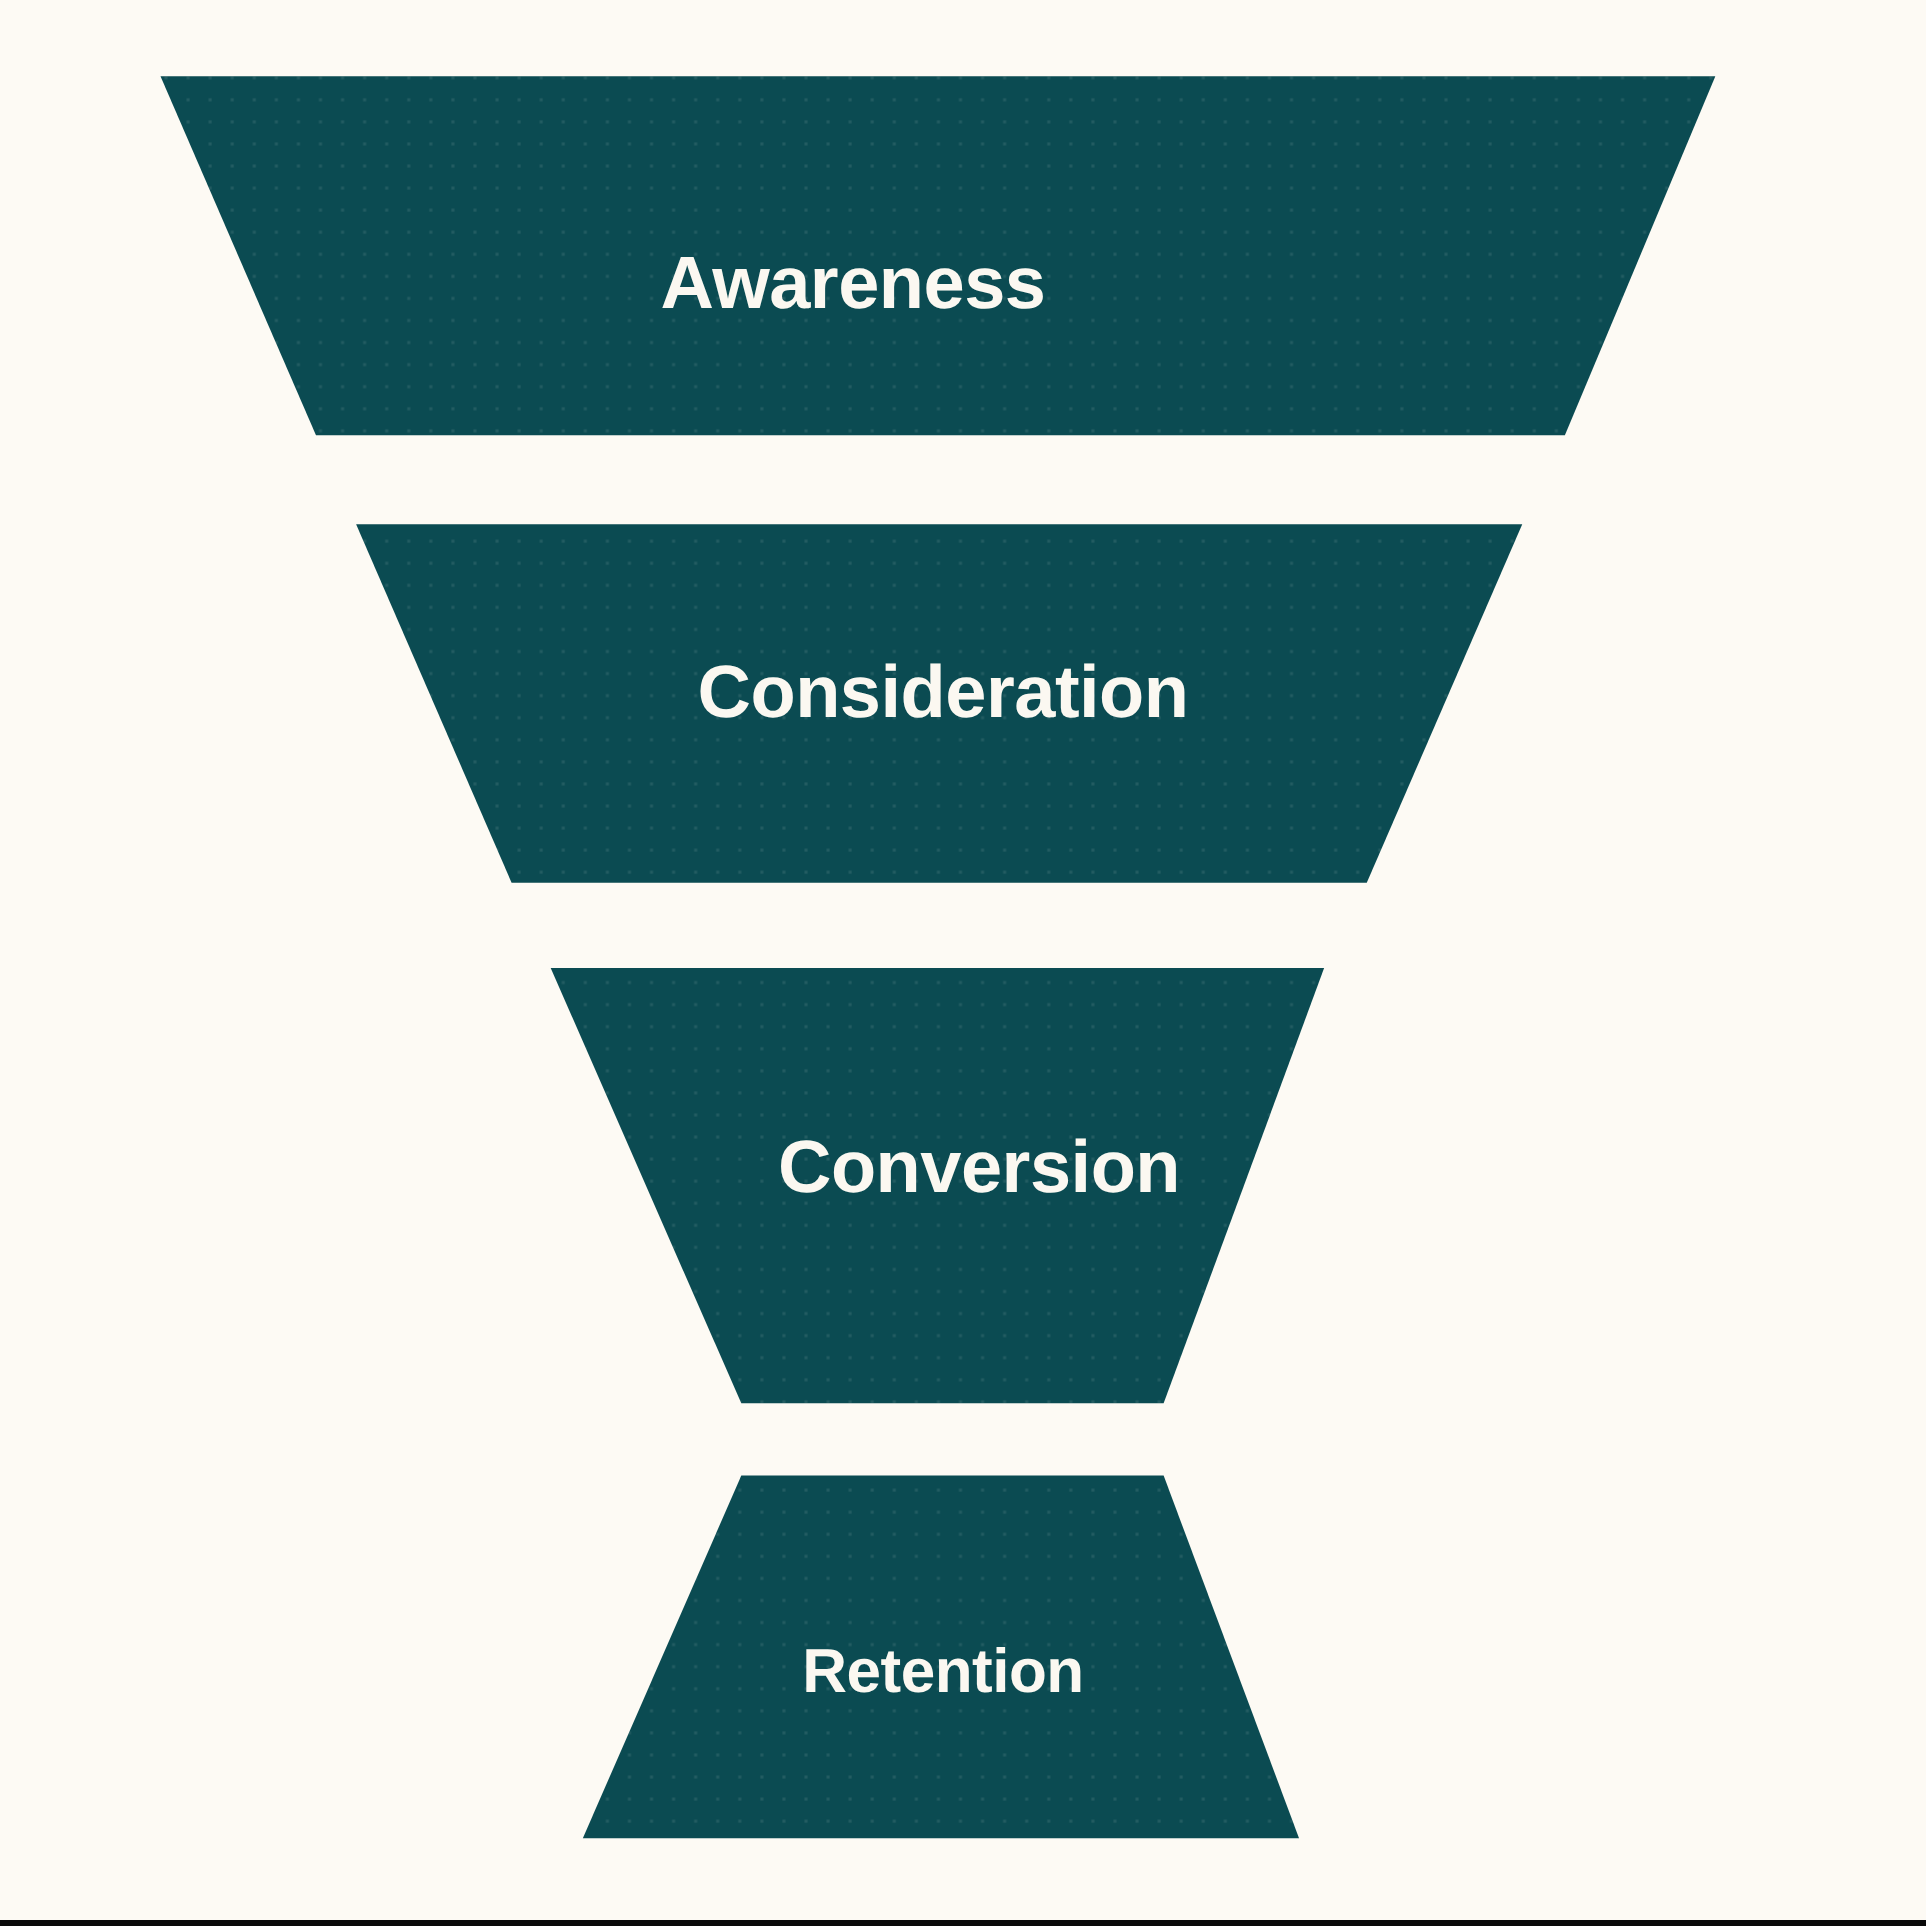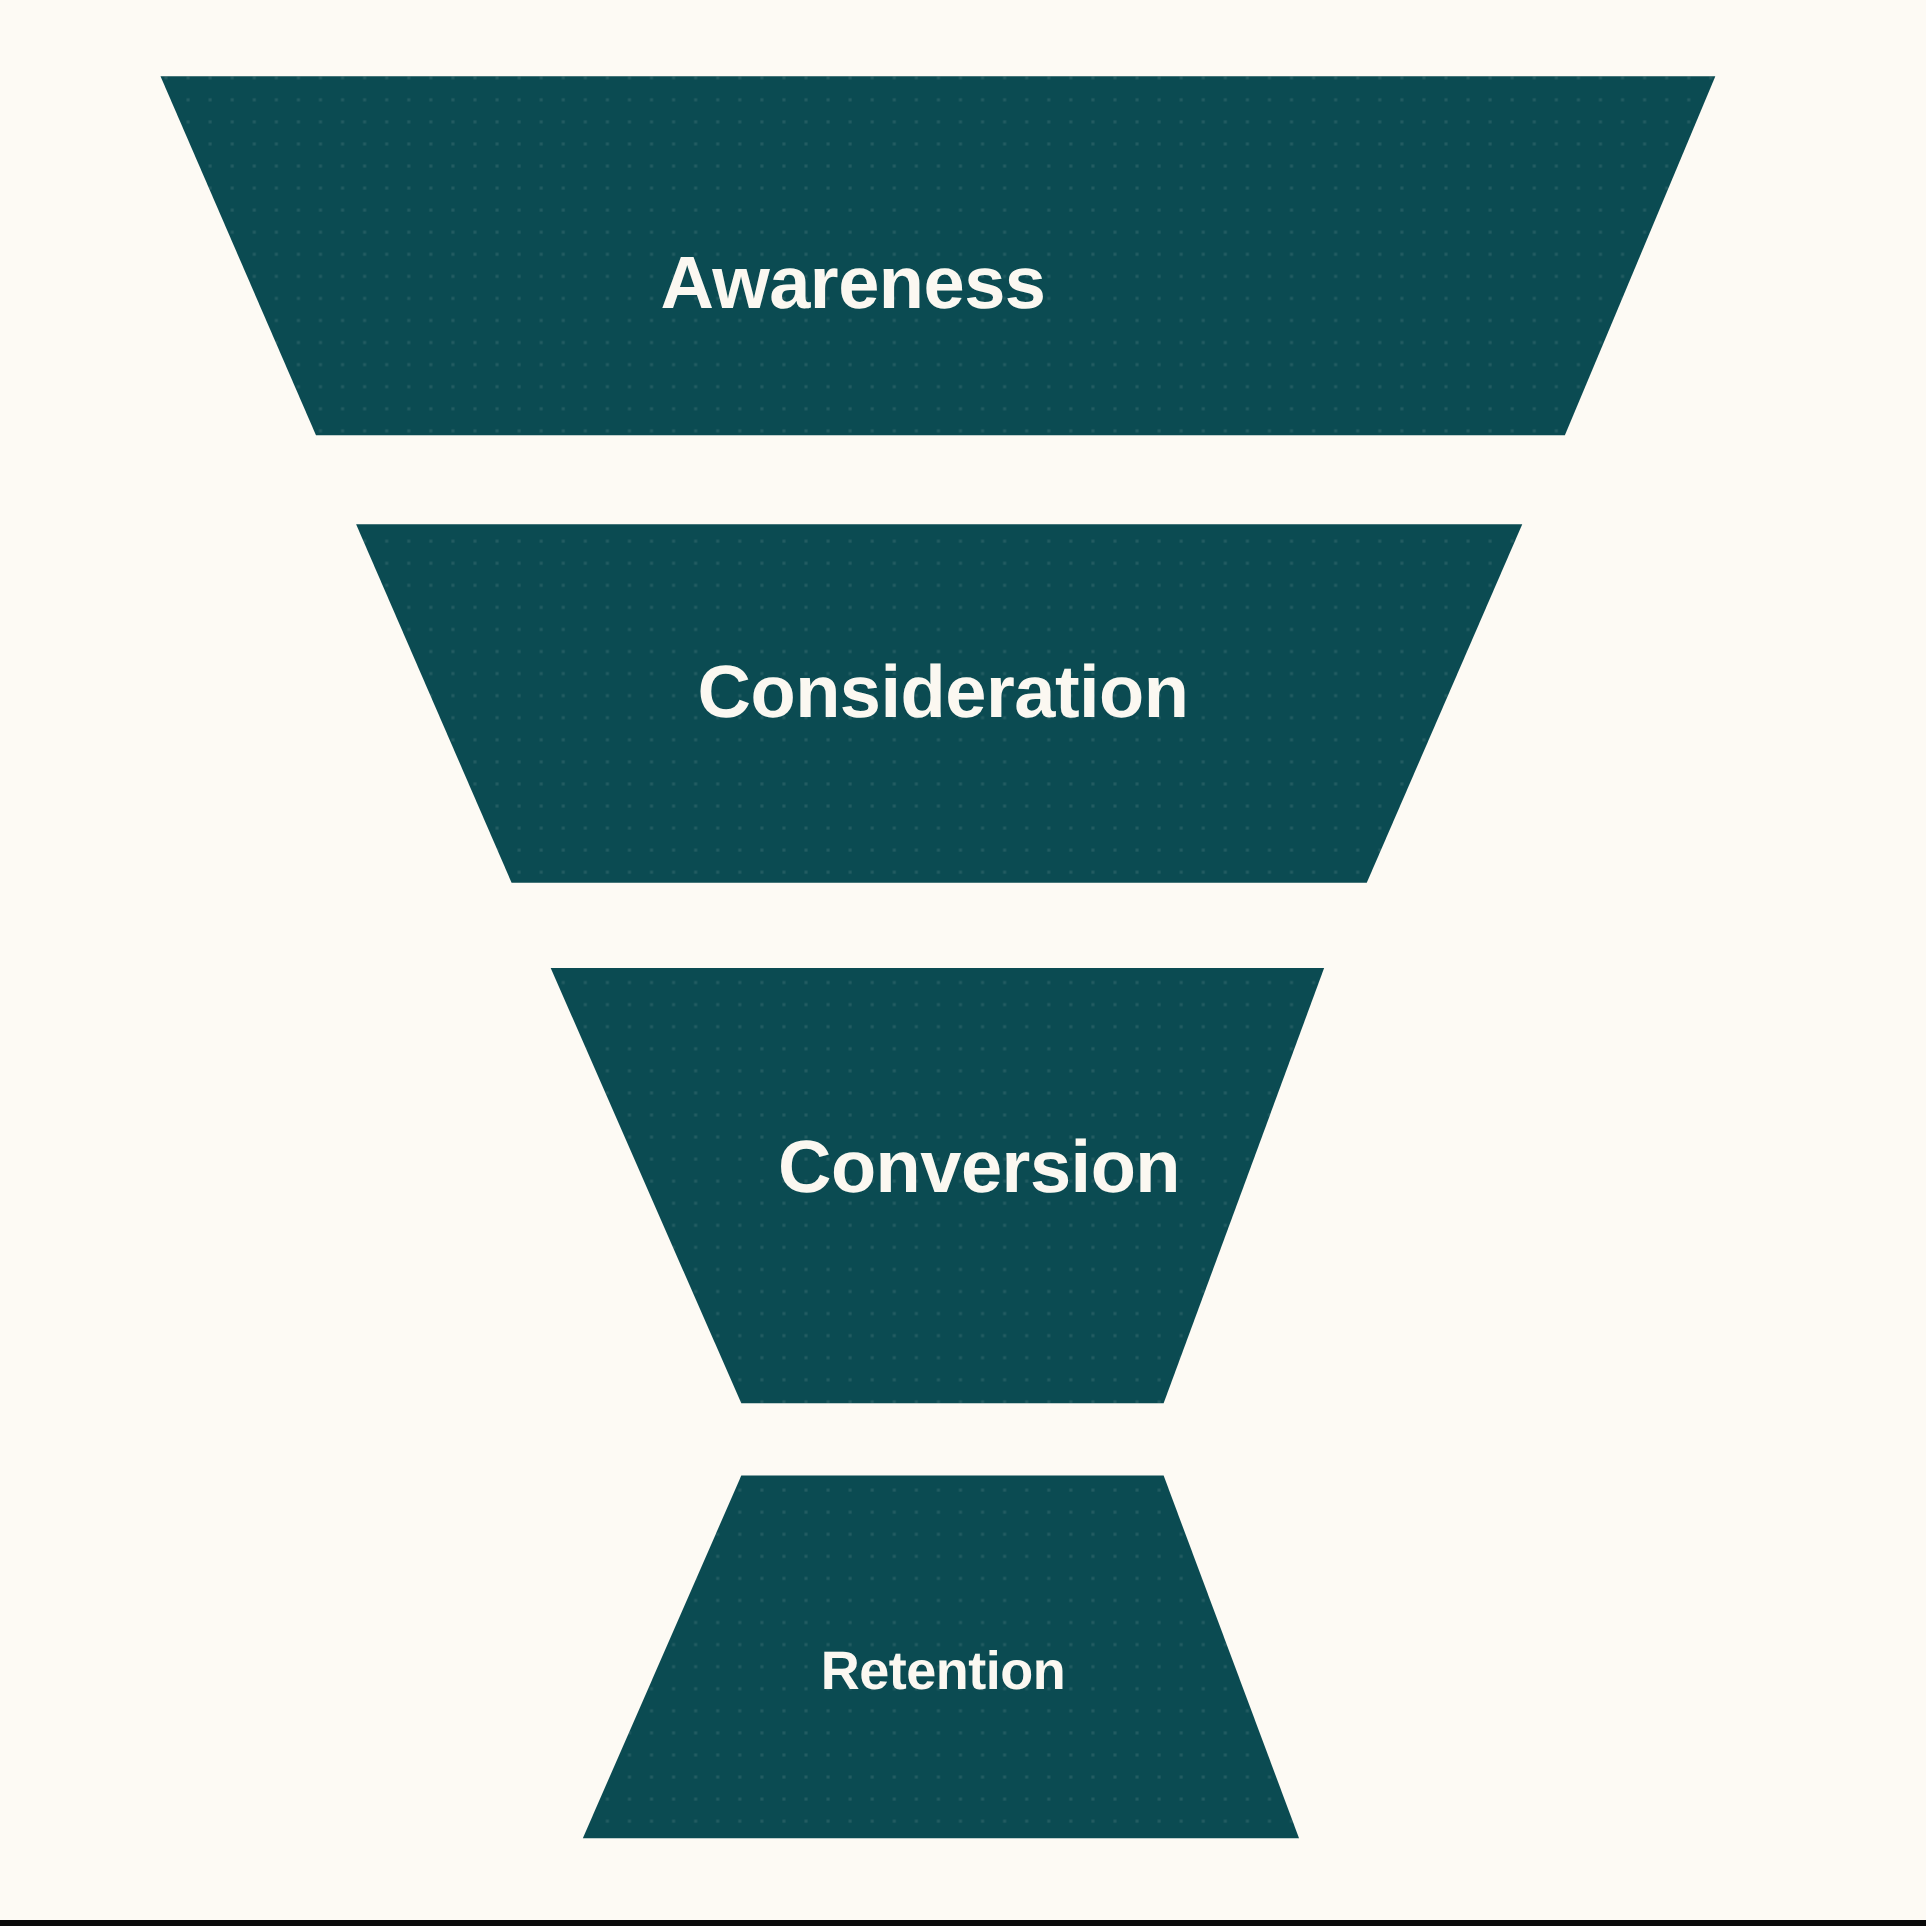--- a/index.html
+++ b/index.html
@@ -79,18 +79,18 @@
       <polygon id="poly-3-tex" fill="url(#dotgrid)" points="1478,2942 2320,2942 2590,3665 1162,3665"></polygon>
     </g>
   </svg>
 
   <div class="stage-label" id="label-0" style="left: 853px; top: 282px; font-size: 74px; color: rgb(251, 248, 241);">Awareness</div>
 
   <div class="stage-label" id="label-1" style="left: 943px; top: 691px; font-size: 74px; color: rgb(251, 248, 241);">Consideration</div>
 
   <div class="stage-label" id="label-2" style="left: 943px; top: 1166px; font-size: 74px; color: rgb(251, 248, 241); margin-left: 36px;">Conversion</div>
 
-  <div class="stage-label" id="label-3" style="left: 943px; top: 1671px; font-size: 54px; color: rgb(251, 248, 241);">Retention</div>
+  <div class="stage-label" id="label-3" style="left: 943px; top: 1671px; font-size: 62px; color: rgb(251, 248, 241);">Retention</div>
 
   <div id="bottom-band" style="background: rgb(10, 10, 10); height: 6px; top: 1920px;"></div>
 
 </div>
 
 
 </body></html>

